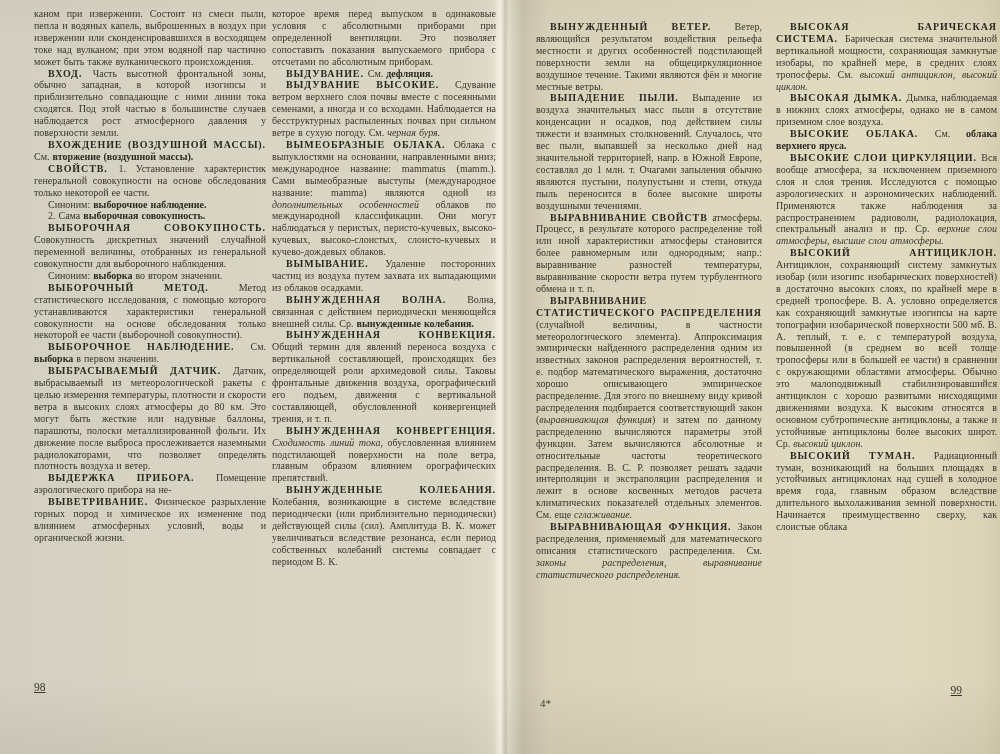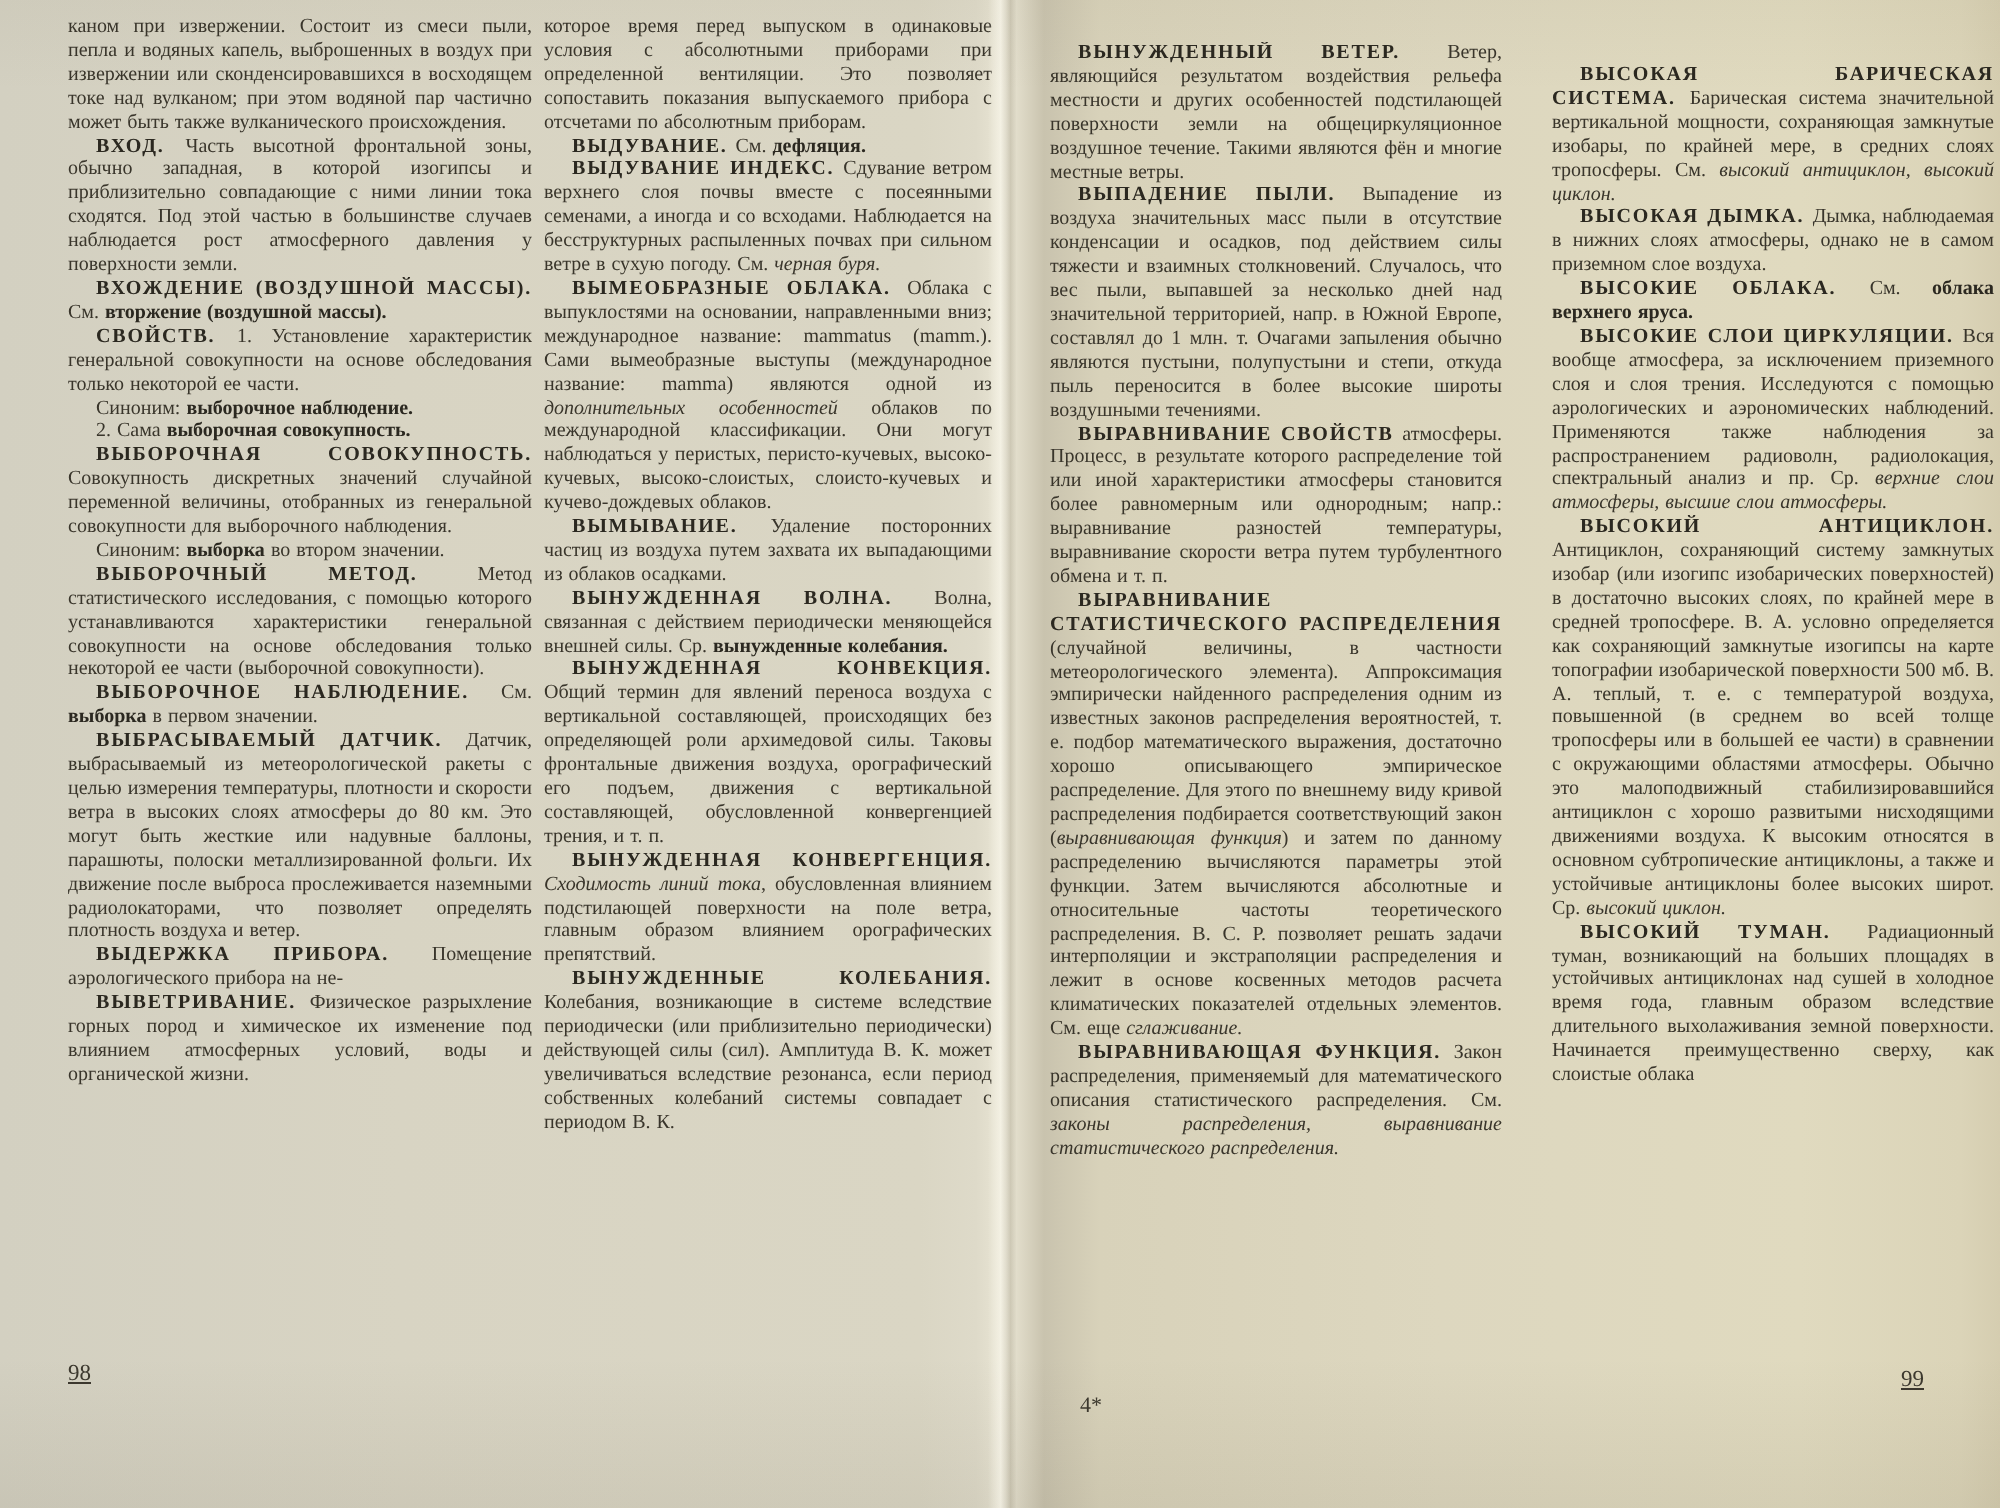--- a/index.html
+++ b/index.html
@@ -17,22 +17,22 @@
   .col{
     position:absolute;
     font-size:10px;line-height:11.9px;
     text-align:justify;
     word-spacing:0.5px;
     overflow:hidden;
     hyphens:auto;-webkit-hyphens:auto;
   }
   .col-1{left:34px;top:8px;width:232px;height:656px;}
   .col-2{left:272px;top:8px;width:224px;height:656px;}
-  .col-3{left:25px;top:21px;width:226px;height:660px;}
-  .col-4{left:276px;top:21px;width:221px;height:660px;margin-top:11px;}
+  .col-3{left:36px;top:21px;width:226px;height:660px;}
+  .col-4{left:276px;top:21px;width:221px;height:660px;}
   .entry{margin:0;text-indent:14px;}
   .entry.noindent{text-indent:0;}
   .entry b{font-weight:bold;color:#2b2820;}
   .entry b.hw{letter-spacing:0.9px;}
   .entry i{font-style:italic;}
   .page-number{position:absolute;font-size:11.5px;color:#3c382e;text-decoration:underline;}
   .pn-left{left:34px;top:681px;}
   .pn-right{right:38px;top:684px;}
   .signature-mark{position:absolute;left:40px;top:697px;font-size:11px;color:#3c382e;}
   .gutter{position:absolute;left:494px;top:0;width:14px;height:754px;pointer-events:none;
@@ -55,21 +55,21 @@
         <p class="entry"><span>Синоним: </span><b>выборка </b><span>во втором значении.</span></p>
         <p class="entry"><b class="hw">ВЫБОРОЧНЫЙ МЕТОД. </b><span>Метод статистического исследования, с помощью которого устанавливаются характеристики генеральной совокупности на основе обследования только некоторой ее части (выборочной совокупности).</span></p>
         <p class="entry"><b class="hw">ВЫБОРОЧНОЕ НАБЛЮДЕНИЕ. </b><span>См. </span><b>выборка </b><span>в первом значении.</span></p>
         <p class="entry"><b class="hw">ВЫБРАСЫВАЕМЫЙ ДАТЧИК. </b><span>Датчик, выбрасываемый из метеорологической ракеты с целью измерения температуры, плотности и скорости ветра в высоких слоях атмосферы до 80 км. Это могут быть жесткие или надувные баллоны, парашюты, полоски металлизированной фольги. Их движение после выброса прослеживается наземными радиолокаторами, что позволяет определять плотность воздуха и ветер.</span></p>
         <p class="entry"><b class="hw">ВЫДЕРЖКА ПРИБОРА. </b><span>Помещение аэрологического прибора на не-</span></p>
         <p class="entry"><b class="hw">ВЫВЕТРИВАНИЕ. </b><span>Физическое разрыхление горных пород и химическое их изменение под влиянием атмосферных условий, воды и органической жизни.</span></p>
       </div>
     <div class="col col-2">
         <p class="entry noindent"><span>которое время перед выпуском в одинаковые условия с абсолютными приборами при определенной вентиляции. Это позволяет сопоставить показания выпускаемого прибора с отсчетами по абсолютным приборам.</span></p>
         <p class="entry"><b class="hw">ВЫДУВАНИЕ. </b><span>См. </span><b>дефляция.</b></p>
-        <p class="entry"><b class="hw">ВЫДУВАНИЕ ИНДЕКС. </b><span>Сдувание ветром верхнего слоя почвы вместе с посеянными семенами, а иногда и со всходами. Наблюдается на бесструктурных распыленных почвах при сильном ветре в сухую погоду. См. </span><i>черная буря.</i></p>
+        <p class="entry"><b class="hw">ВЫДУВАНИЕ ВЫСОКИЕ. </b><span>Сдувание ветром верхнего слоя почвы вместе с посеянными семенами, а иногда и со всходами. Наблюдается на бесструктурных распыленных почвах при сильном ветре в сухую погоду. См. </span><i>черная буря.</i></p>
         <p class="entry"><b class="hw">ВЫМЕОБРАЗНЫЕ ОБЛАКА. </b><span>Облака с выпуклостями на основании, направленными вниз; международное название: mammatus (mamm.). Сами вымеобразные выступы (международное название: mamma) являются одной из </span><i>дополнительных особенностей </i><span>облаков по международной классификации. Они могут наблюдаться у перистых, перисто-кучевых, высоко-кучевых, высоко-слоистых, слоисто-кучевых и кучево-дождевых облаков.</span></p>
         <p class="entry"><b class="hw">ВЫМЫВАНИЕ. </b><span>Удаление посторонних частиц из воздуха путем захвата их выпадающими из облаков осадками.</span></p>
         <p class="entry"><b class="hw">ВЫНУЖДЕННАЯ ВОЛНА. </b><span>Волна, связанная с действием периодически меняющейся внешней силы. Ср. </span><b>вынужденные колебания.</b></p>
         <p class="entry"><b class="hw">ВЫНУЖДЕННАЯ КОНВЕКЦИЯ. </b><span>Общий термин для явлений переноса воздуха с вертикальной составляющей, происходящих без определяющей роли архимедовой силы. Таковы фронтальные движения воздуха, орографический его подъем, движения с вертикальной составляющей, обусловленной конвергенцией трения, и т. п.</span></p>
         <p class="entry"><b class="hw">ВЫНУЖДЕННАЯ КОНВЕРГЕНЦИЯ. </b><i>Сходимость линий тока</i><span>, обусловленная влиянием подстилающей поверхности на поле ветра, главным образом влиянием орографических препятствий.</span></p>
         <p class="entry"><b class="hw">ВЫНУЖДЕННЫЕ КОЛЕБАНИЯ. </b><span>Колебания, возникающие в системе вследствие периодически (или приблизительно периодически) действующей силы (сил). Амплитуда В. К. может увеличиваться вследствие резонанса, если период собственных колебаний системы совпадает с периодом В. К.</span></p>
       </div>
     <div class="page-number pn-left">98</div>
   </div>
 

